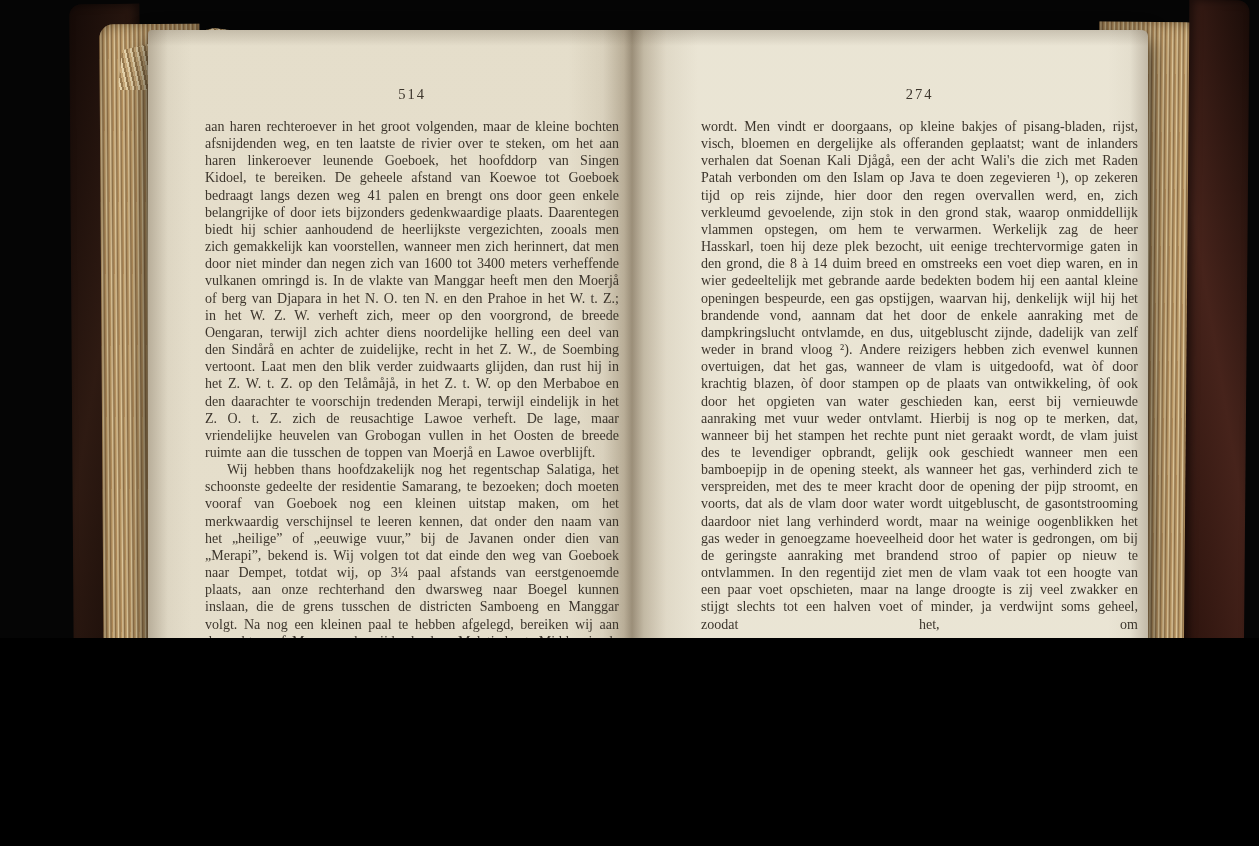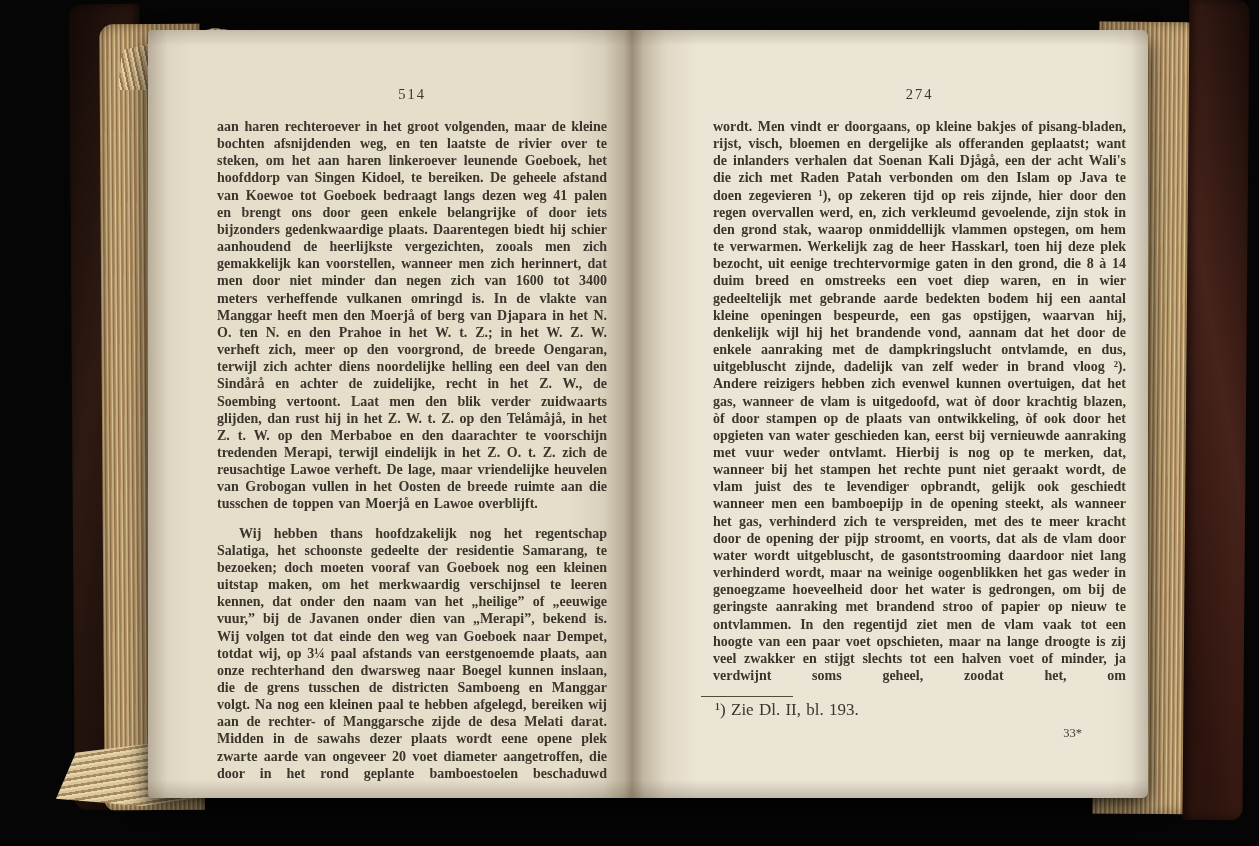--- a/index.html
+++ b/index.html
@@ -1,18 +1,18 @@
 <!DOCTYPE html>
 <html style="--photo-bg: #050505; --page-cream: #e8e2d1; --edge-tan: #b08a58; --ink: #3c352c;"><head>
 <meta charset="utf-8">
 <style>
   html,body{margin:0;padding:0;background:#000;}
   .scene{
     position:relative;
-    width:1259px;height:846px;
+    width:1259px;height:638px;
     background:var(--photo-bg,#050505);
     overflow:hidden;
     font-family:"Liberation Serif", serif;
   }
   
   .cover{position:absolute;}
   .cover-left{
     left:72px;top:4px;width:70px;height:806px;
     background:linear-gradient(100deg,#150a07 0%,#2e1a12 42%,#1b0e09 78%,#120805 100%);
     border-radius:12px 0 0 12px;
@@ -72,21 +72,21 @@
   }
   
   .page-content{position:absolute;color:var(--ink,#3c352c);}
   .page-content.left{left:205px;top:86px;width:414px;}
   .page-content.right{left:701px;top:86px;width:437px;}
   .pagenum{
     text-align:center;font-size:14.5px;letter-spacing:2px;
     color:var(--ink,#3c352c);
   }
   .body{margin-top:15px;font-size:14px;line-height:17.15px;text-align:justify;}
-  .body p{margin:12px;word-spacing:1.5px;font-weight:bold;}
+  .body p{margin:0;word-spacing:1.5px;}
   .body p.indent{text-indent:22px;}
   .body p.cont{text-align-last:justify;}
   .footrule{
     width:92px;height:0;border-top:1px solid #55493a;
     margin:9px 0 6px 0;
   }
   .footnotes p{
     margin:0;font-size:17px;line-height:14.6px;text-align:justify;
     text-indent:14px;word-spacing:1px;
   }

